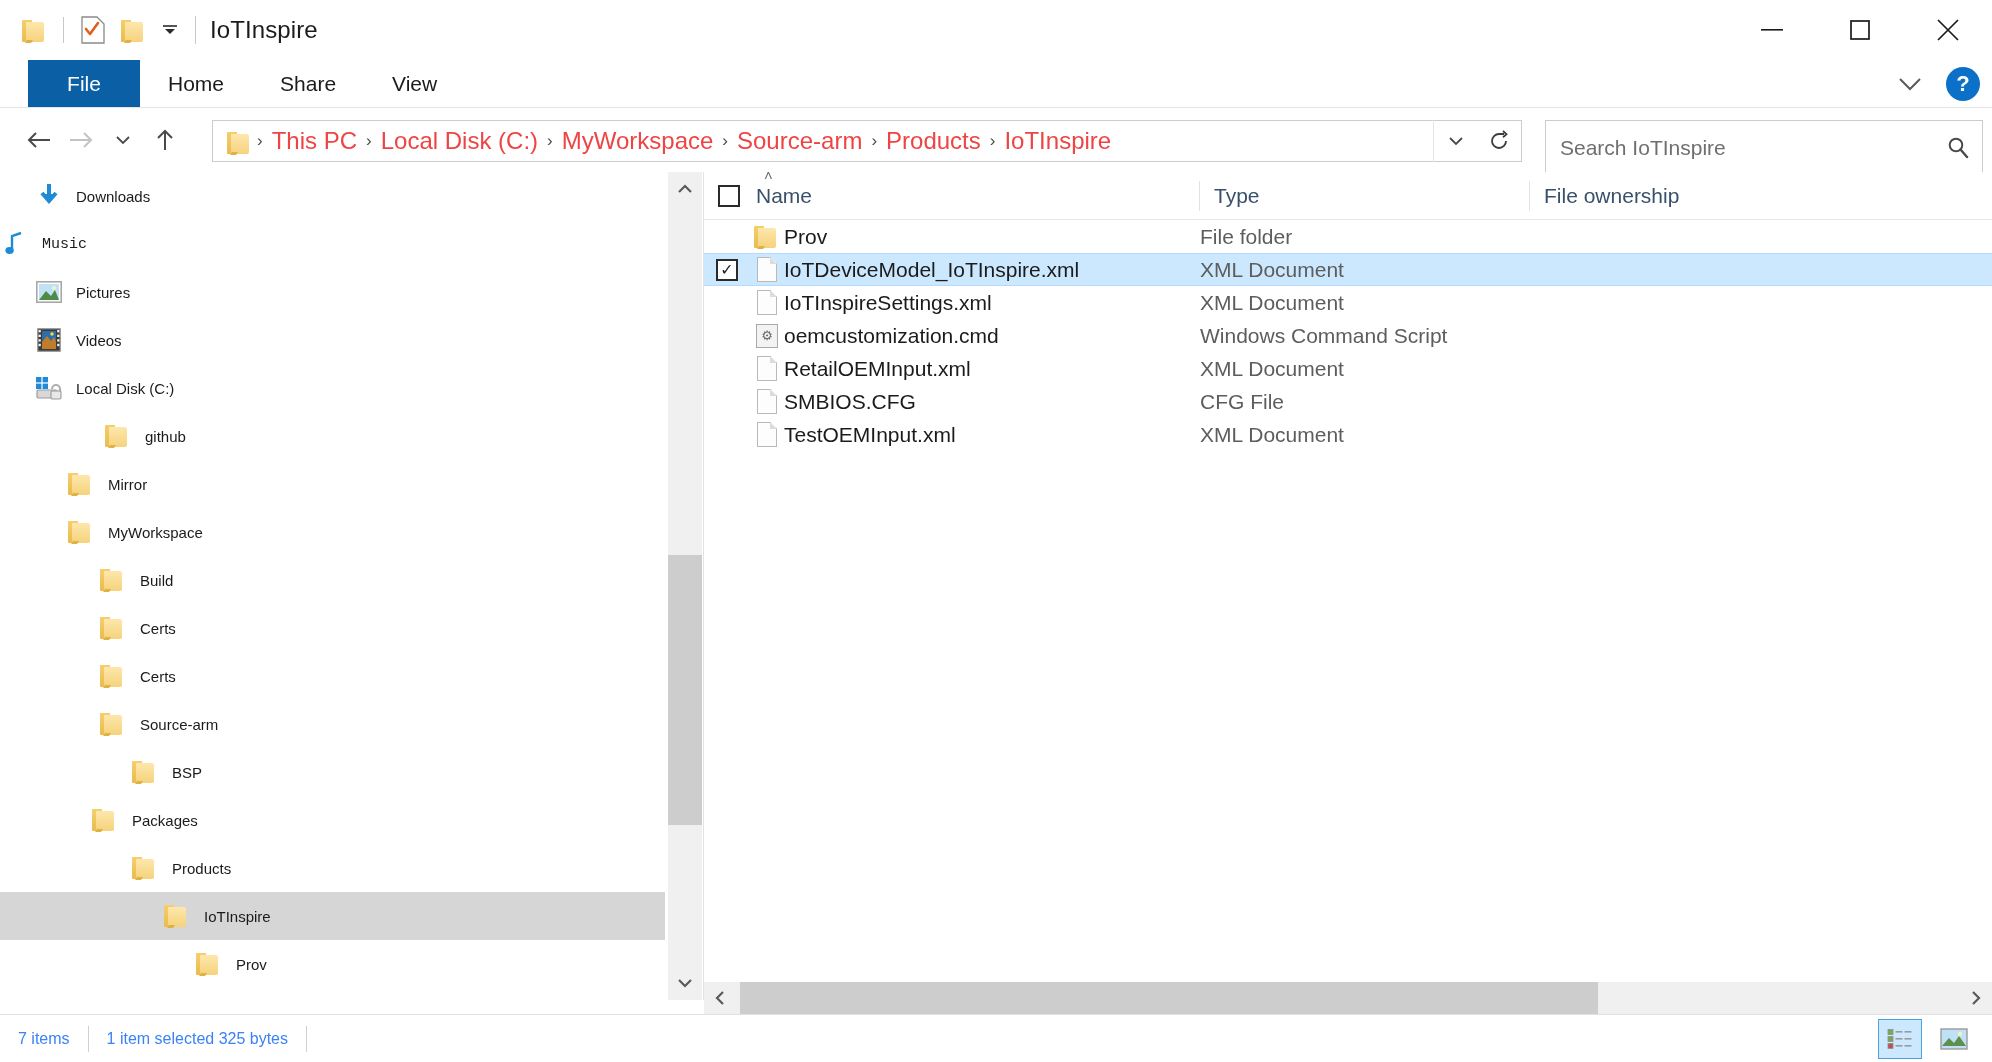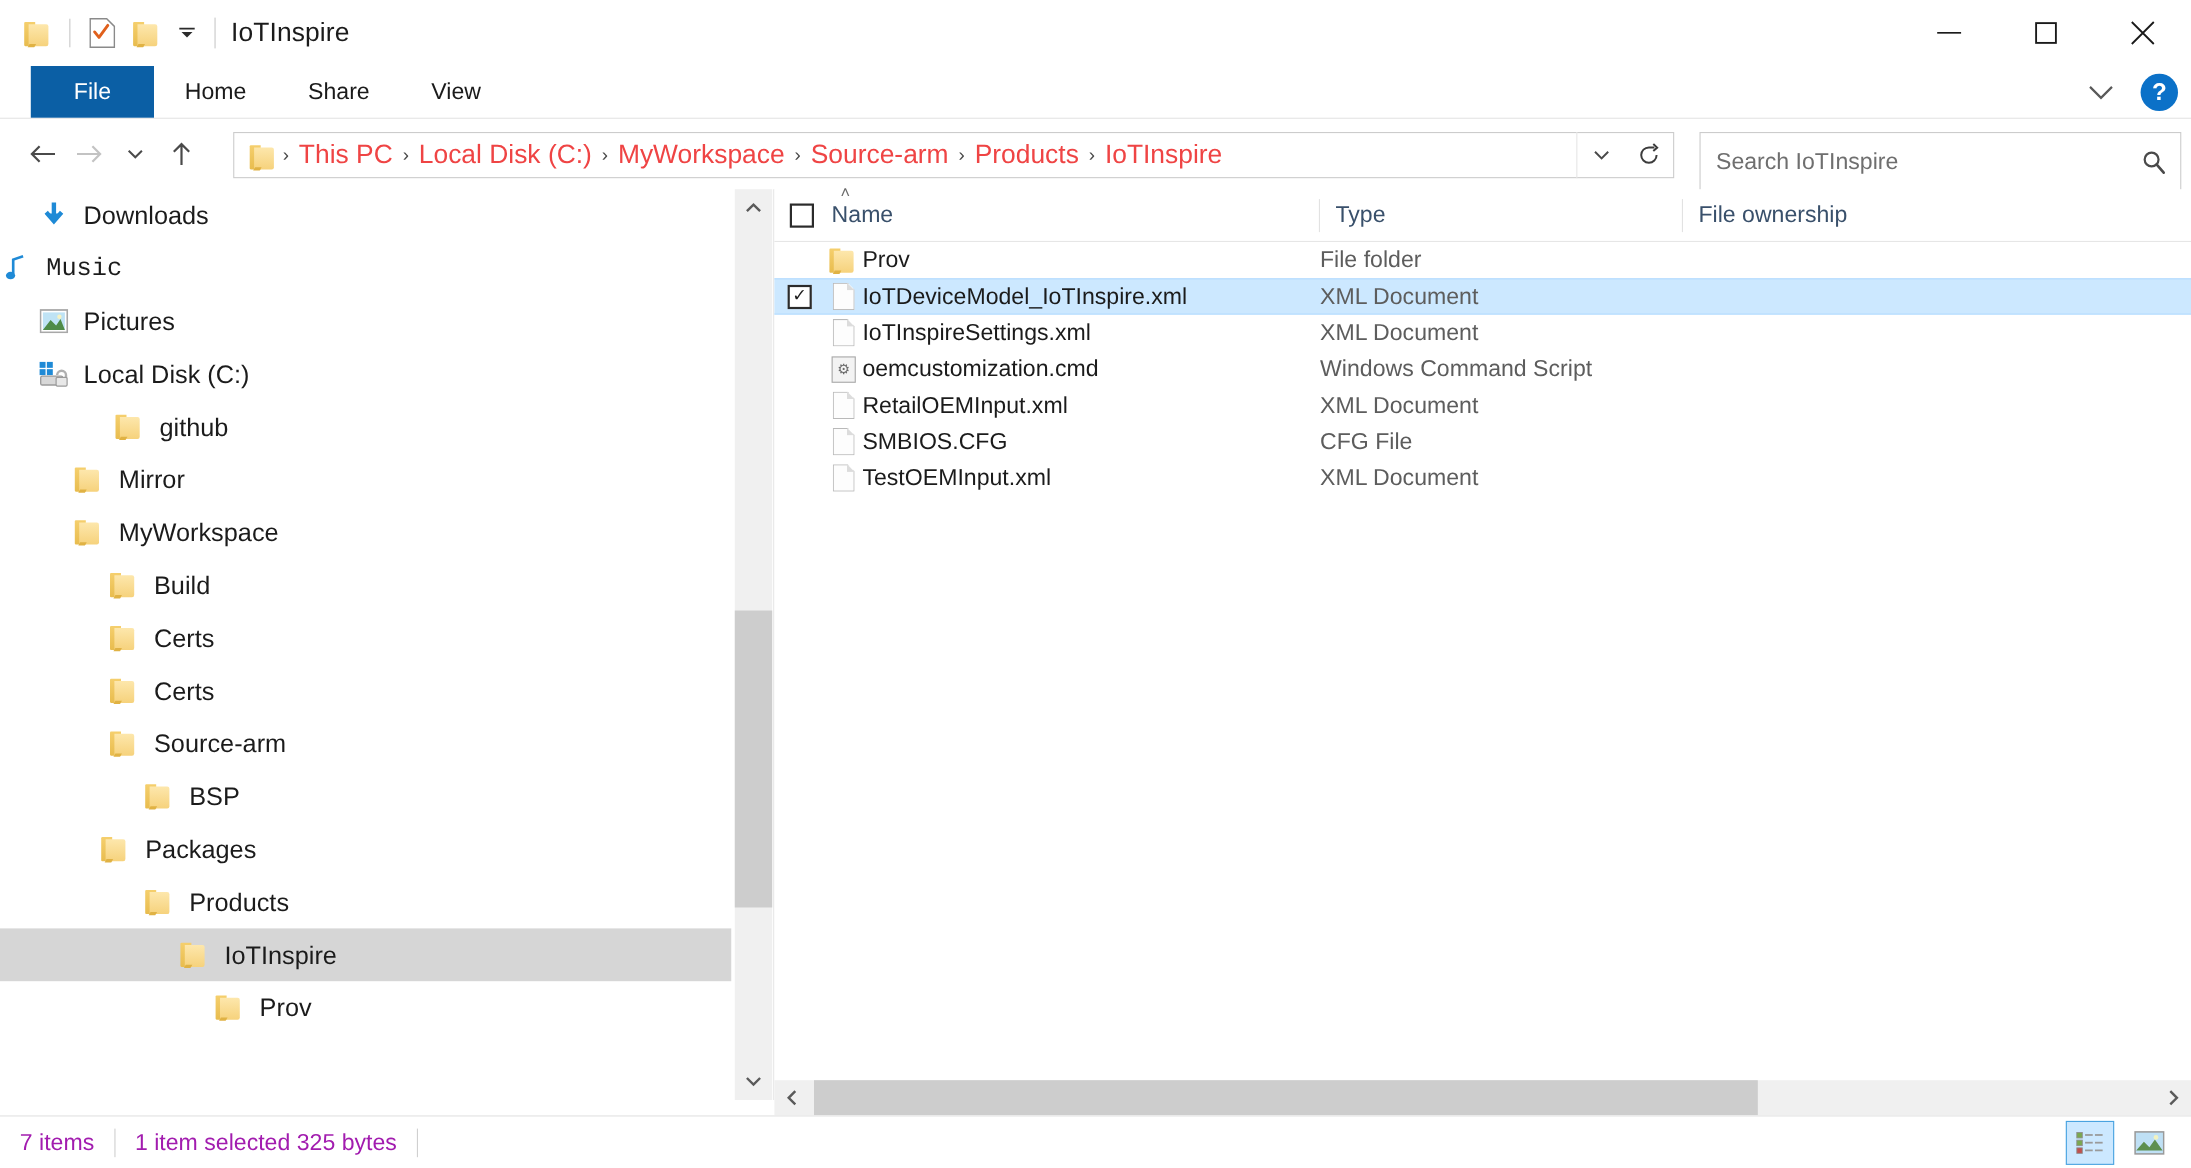--- a/index.html
+++ b/index.html
@@ -75,21 +75,21 @@
   }
   .search-ph { flex: 1; font-size: 21px; color: #6f6f6f; }
 
   
   .navpane {
     position: absolute; left: 0; top: 172px; width: 665px; height: 828px;
     background: #fff; overflow: hidden;
   }
   .tree-item {
     height: 48px; display: flex; align-items: center; white-space: nowrap;
-    font-size: 23px; color: #1b1b1b;
+    font-size: 15px; color: #1b1b1b;
   }
   .tree-item.selected { background: #d6d6d6; }
   .tree-ico { width: 30px; height: 30px; display: flex; align-items: center; justify-content: center; margin-right: 12px; flex: 0 0 auto; }
   .folder-ico { width: 26px; height: 24px; position: relative; }
   .folder-ico .back {
     position: absolute; left: 0; top: 1px; width: 10px; height: 22px;
     background: linear-gradient(180deg,#f5cf6d,#e8bc4e); border-radius: 1px 0 0 1px;
   }
   .folder-ico .front {
     position: absolute; left: 4px; top: 3px; width: 18px; height: 20px;
@@ -174,21 +174,21 @@
   }
   .h-scroll .harrow { position: absolute; top: 0; width: 32px; height: 32px; display: flex; align-items: center; justify-content: center; }
   .h-scroll .harrow.l { left: 0; } .h-scroll .harrow.r { right: 0; }
   .h-thumb { position: absolute; left: 36px; top: 0; width: 858px; height: 32px; background: #cdcdcd; }
 
   
   .statusbar {
     position: absolute; left: 0; top: 1014px; width: 1992px; height: 48px;
     background: #fff; border-top: 1px solid #e2e2e2; display: flex; align-items: center;
   }
-  .st-text { font-size: 21px; color: #a21caf; padding: 0 18px; }
+  .st-text { font-size: 16px; color: #3b82f6; padding: 0 18px; }
   .st-sep { width: 1px; height: 26px; background: #d0d0d0; }
   .view-btns { position: absolute; right: 16px; top: 4px; display: flex; gap: 10px; align-items: center; }
   .vbtn { width: 44px; height: 40px; display: flex; align-items: center; justify-content: center; }
   .vbtn.active { background: #cce8ff; border: 1px solid #4aa3e0; }
 
   .ico-lines { width: 26px; height: 22px; display: block; }
 </style>
 </head>
 <body>
 
@@ -354,20 +354,41 @@
             <rect x=".8" y=".8" width="24.4" height="20.4" fill="#ffffff" stroke="#a8a8a8" stroke-width="1.6"></rect>
             <rect x="3" y="3" width="20" height="16" fill="#bfe3f5"></rect>
             <path d="M3 19 L10 10 L15 15 L19 9 L23 19 Z" fill="#4e8b48"></path>
             <circle cx="18" cy="7" r="2" fill="#f6f3c4"></circle>
           </svg>
         </span>
         <span>Pictures</span>
       </div>
       <div class="tree-item" style="padding-left: 34px;">
         <span class="tree-ico">
+          <svg width="24" height="24" viewBox="0 0 24 24">
+            <rect x=".8" y=".8" width="22.4" height="22.4" fill="#3a3a3a" stroke="#8f8f8f" stroke-width="1.2"></rect>
+            <rect x="5" y="3" width="14" height="18" fill="#2d6ea8"></rect>
+            <path d="M5 14 L10 8 L14 13 L17 9 L19 14 L19 21 L5 21 Z" fill="#c07c2a"></path>
+            <circle cx="15" cy="6" r="1.8" fill="#e8d84a"></circle>
+            <g fill="#f2f2f2">
+              <rect x="1.6" y="2" width="2.2" height="2.4"></rect>
+              <rect x="1.6" y="6.6" width="2.2" height="2.4"></rect>
+              <rect x="1.6" y="11.2" width="2.2" height="2.4"></rect>
+              <rect x="1.6" y="15.8" width="2.2" height="2.4"></rect>
+              <rect x="20.2" y="2" width="2.2" height="2.4"></rect>
+              <rect x="20.2" y="6.6" width="2.2" height="2.4"></rect>
+              <rect x="20.2" y="11.2" width="2.2" height="2.4"></rect>
+              <rect x="20.2" y="15.8" width="2.2" height="2.4"></rect>
+            </g>
+          </svg>
+        </span>
+        <span>Videos</span>
+      </div>
+      <div class="tree-item" style="padding-left: 34px;">
+        <span class="tree-ico">
           <svg width="28" height="24" viewBox="0 0 28 24">
             <g fill="#1f8ad6">
               <rect x="1" y="1" width="5.4" height="5.4"></rect>
               <rect x="7.6" y="1" width="5.4" height="5.4"></rect>
               <rect x="1" y="7.6" width="5.4" height="5.4"></rect>
               <rect x="7.6" y="7.6" width="5.4" height="5.4"></rect>
             </g>
             <rect x="2" y="14" width="20" height="8" rx="1.4" fill="#d8d8d8" stroke="#9a9a9a" stroke-width="1.2"></rect>
             <circle cx="18.5" cy="18" r="1.6" fill="#8c8c8c"></circle>
             <path d="M17 13 A4 4 0 0 1 25 13 V16" fill="none" stroke="#b0b0b0" stroke-width="2.2"></path>

